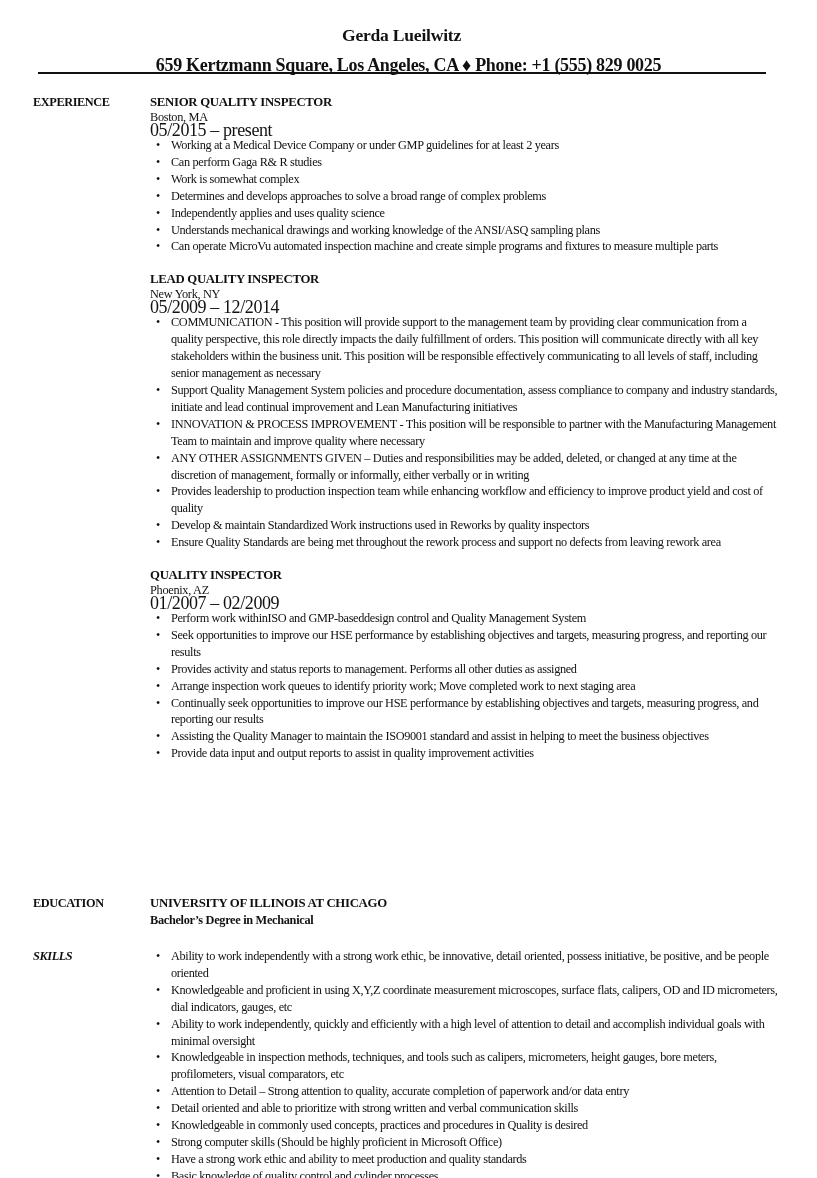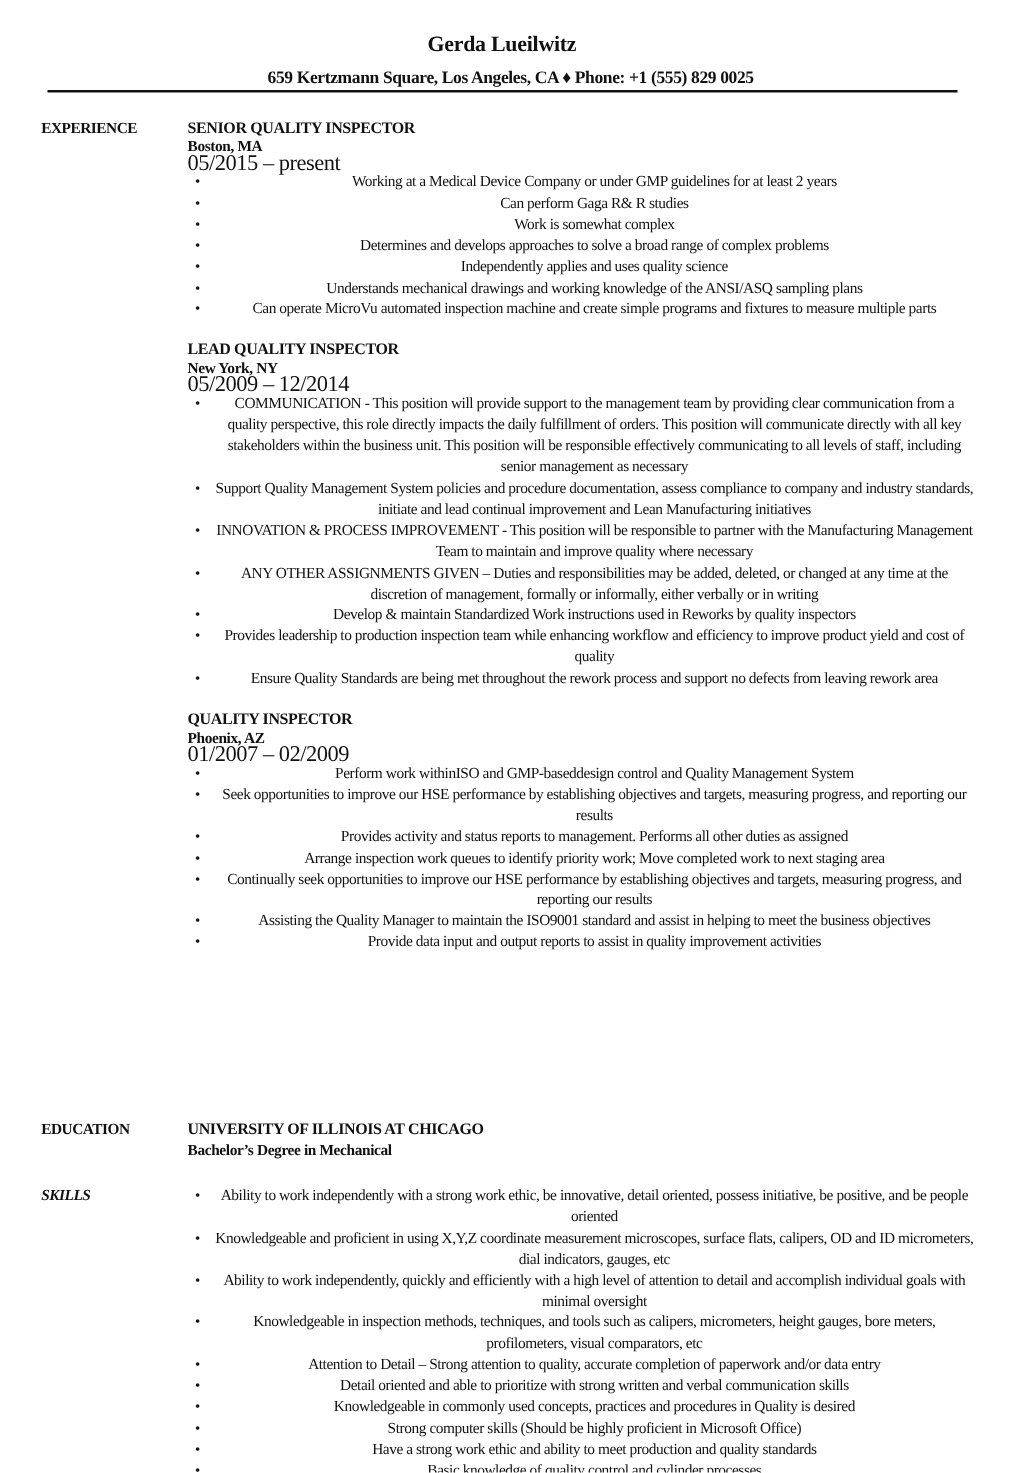--- a/index.html
+++ b/index.html
@@ -8,36 +8,36 @@
     font-family: "Liberation Serif", "DejaVu Serif", serif;
     color: #111111;
   }
   .page { position: absolute; left: 0; top: 0; width: 817px; }
   .name {
     position: absolute; top: 25px; left: 0; width: 803px; text-align: center;
     font-size: 17.5px; font-weight: bold; letter-spacing: -0.2px;
   }
   .contact {
     position: absolute; top: 55px; left: 0; width: 817px; text-align: center;
-    font-size: 14px; font-weight: bold; letter-spacing: -0.3px;
+    font-size: 18px; font-weight: bold; letter-spacing: -0.3px;
   }
   .rule {
     position: absolute; top: 72px; left: 38px; width: 728px; height: 2px; background: #111;
   }
   .section { position: absolute; left: 0; width: 817px; }
   .section-label {
     position: absolute; left: 33px; top: 0;
     font-size: 12.3px; font-weight: bold; letter-spacing: -0.4px;
   }
   .content { position: absolute; left: 150px; width: 630px; top: 0; }
   .job { margin: 0 0 16px 0; }
   .job-title { font-size: 12.8px; font-weight: bold; line-height: 17px; letter-spacing: -0.3px; }
-  .job-loc { font-size: 12.3px; font-weight: bold; line-height: 13px; letter-spacing: -0.3px; }
+  .job-loc { font-size: 12.3px; font-weight: normal; line-height: 13px; letter-spacing: -0.3px; }
   .job-dates { font-size: 18px; line-height: 13px; letter-spacing: -0.4px; }
-  ul { margin: 0; padding: 0; list-style: none; text-align: center; }
+  ul { margin: 0; padding: 0; list-style: none; }
   li {
     position: relative; padding-left: 21px;
     font-size: 12.3px; line-height: 16.9px; letter-spacing: -0.35px;
   }
   li::before {
     content: "\2022"; position: absolute; left: 6px; top: 0; font-size: 12px;
   }
   .degree { font-size: 12.3px; font-weight: bold; line-height: 17px; letter-spacing: -0.3px; }
 </style>
 </head>
@@ -67,22 +67,22 @@
       </div>
       <div class="job" style="margin-top:15px;">
         <div class="job-title">LEAD QUALITY INSPECTOR</div>
         <div class="job-loc">New York, NY</div>
         <div class="job-dates">05/2009 – 12/2014</div>
         <ul>
             <li>COMMUNICATION - This position will provide support to the management team by providing clear communication from a quality perspective, this role directly impacts the daily fulfillment of orders. This position will communicate directly with all key stakeholders within the business unit. This position will be responsible effectively communicating to all levels of staff, including senior management as necessary</li>
             <li>Support Quality Management System policies and procedure documentation, assess compliance to company and industry standards, initiate and lead continual improvement and Lean Manufacturing initiatives</li>
             <li>INNOVATION &amp; PROCESS IMPROVEMENT - This position will be responsible to partner with the Manufacturing Management Team to maintain and improve quality where necessary</li>
             <li>ANY OTHER ASSIGNMENTS GIVEN – Duties and responsibilities may be added, deleted, or changed at any time at the discretion of management, formally or informally, either verbally or in writing</li>
+            <li>Provides leadership to production inspection team while enhancing workflow and efficiency to improve product yield and cost of quality</li>
             <li>Develop &amp; maintain Standardized Work instructions used in Reworks by quality inspectors</li>
-            <li>Provides leadership to production inspection team while enhancing workflow and efficiency to improve product yield and cost of quality</li>
             <li>Ensure Quality Standards are being met throughout the rework process and support no defects from leaving rework area</li>
           </ul>
       </div>
       <div class="job" style="margin-top:15px;">
         <div class="job-title">QUALITY INSPECTOR</div>
         <div class="job-loc">Phoenix, AZ</div>
         <div class="job-dates">01/2007 – 02/2009</div>
         <ul>
             <li>Perform work withinISO and GMP-baseddesign control and Quality Management System</li>
             <li>Seek opportunities to improve our HSE performance by establishing objectives and targets, measuring progress, and reporting our results</li>

